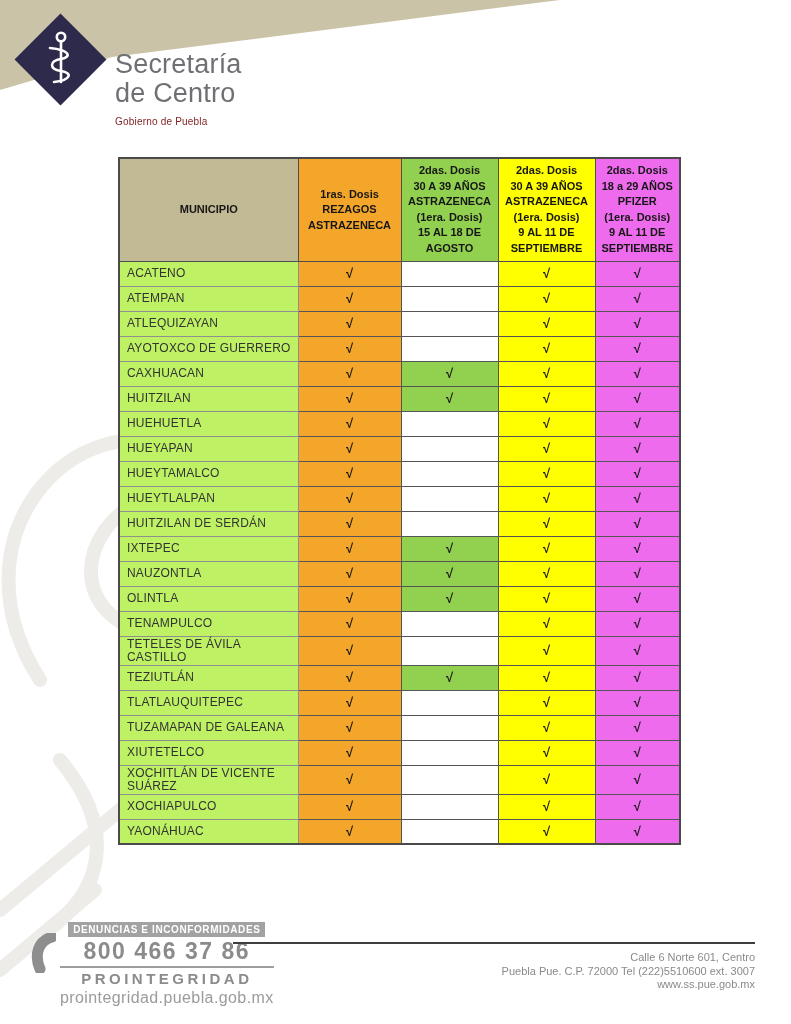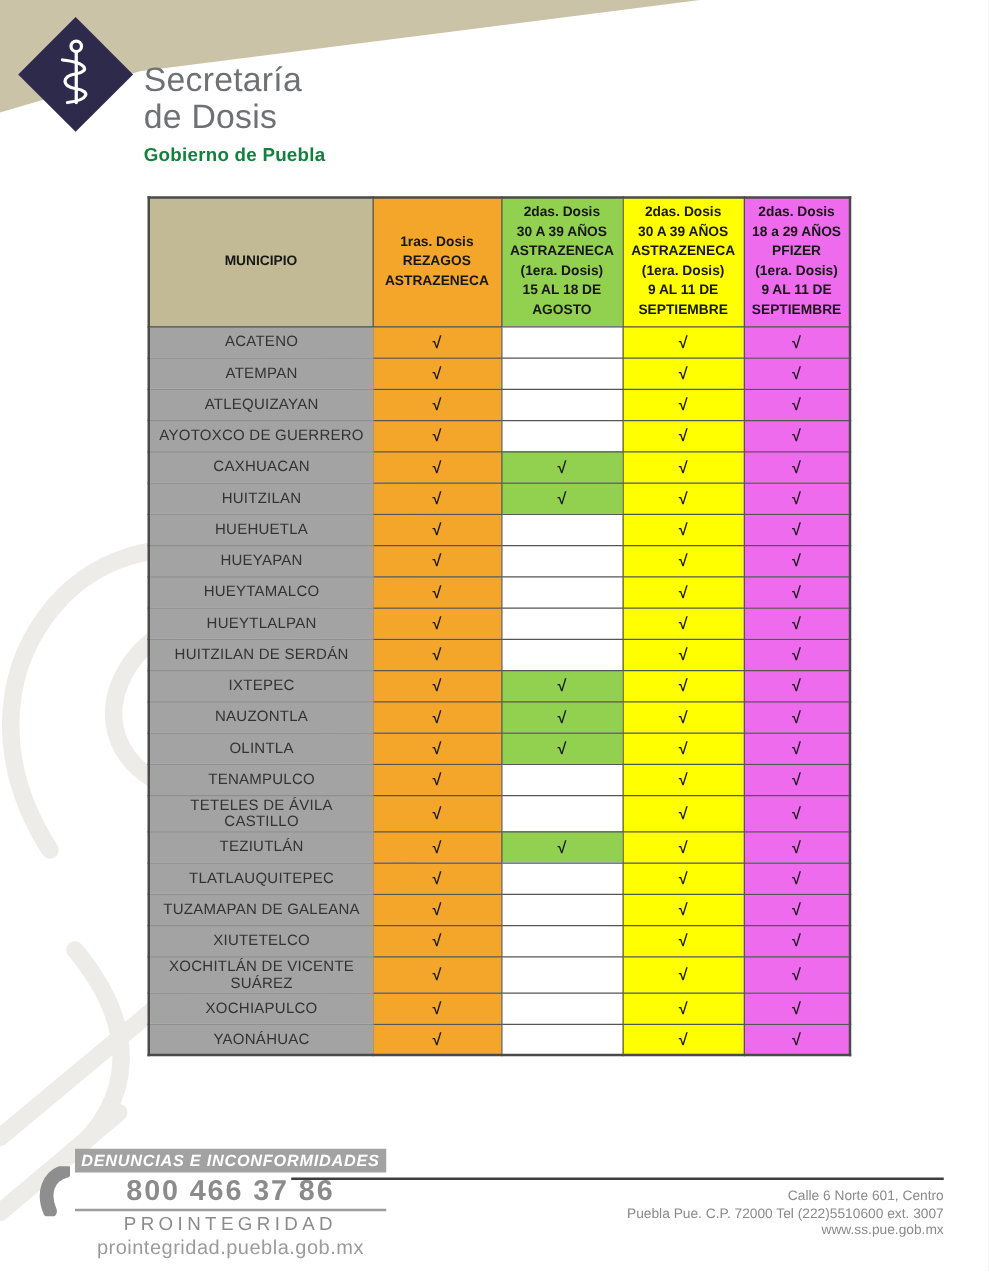--- a/index.html
+++ b/index.html
@@ -22,68 +22,67 @@
     transform: rotate(45deg);
     z-index: 2;
   }
   .logo-staff { position: absolute; left: 42px; top: 30px; z-index: 3; }
   .brand { position: absolute; left: 115px; top: 50px; z-index: 2; }
   .brand-title {
     font-size: 27px; line-height: 29px; color: #6f7074;
     font-weight: 400; letter-spacing: 0.2px;
   }
   .brand-subtitle {
-    margin-top: 8px; font-size: 15px; font-weight: 700;
-    color: #15803d; letter-spacing: 0.2px;
+    margin-top: 8px; font-size: 10px; font-weight: 400;
+    color: #7f1d1d; letter-spacing: 0.2px;
   }
   
   .table-wrap { position: absolute; left: 118px; top: 157px; z-index: 2; }
   table.sched {
     border-collapse: collapse;
     table-layout: fixed;
     width: 561px;
     border: 2px solid #4a4a4a;
   }
   table.sched th {
     border: 1px solid #4f4f4f;
     font-size: 11px; font-weight: 700; color: #161616;
     text-align: center; vertical-align: middle;
     white-space: pre-line; line-height: 15.5px;
     height: 103px; padding: 2px;
   }
   table.sched td { height: 25px; vertical-align: middle; }
   table.sched td.name {
     border: 1px solid #8f8f8f;
-    background: #a3a3a3;
+    background: #bef264;
     font-size: 12px; color: #333333; letter-spacing: 0.2px;
-    padding: 1px 6px 1px 7px; text-align: center;
+    padding: 1px 6px 1px 7px; text-align: left;
     line-height: 13px;
   }
   table.sched td.check {
     border: 1px solid #555555;
     text-align: center;
     font-size: 13px; font-weight: 700; color: #1b1b1b;
   }
   
   .footer-left { position: absolute; left: 30px; top: 919px; z-index: 2; }
   .phone-icon { position: absolute; left: 0px; top: 14px; }
   .footer-left-content { margin-left: 30px; display: inline-block; text-align: center; }
   .complaints-badge {
     display: inline-block; background: #a2a2a2; color: #ffffff;
-    font-size: 13px; font-weight: 700; letter-spacing: 0.6px;
+    font-size: 10px; font-weight: 700; letter-spacing: 0.6px;
     padding: 2px 5px 2px 5px;
-    font-style: italic;
   }
   .complaints-phone {
     font-size: 23px; font-weight: 700; color: #8b8b8b;
     letter-spacing: 1.5px; margin-top: 1px;
     border-bottom: 2px solid #9d9d9d; padding-bottom: 1px;
   }
   .complaints-program {
-    font-size: 15px; font-weight: 400; color: #8b8b8b;
+    font-size: 15px; font-weight: 700; color: #8b8b8b;
     letter-spacing: 3.5px; margin-top: 2px;
   }
   .complaints-url {
     font-size: 16px; color: #9b9b9b; letter-spacing: 0.4px; margin-top: 2px;
   }
   .footer-rule {
     position: absolute; left: 233px; top: 942px;
     width: 522px; height: 2px; background: #3e3e3e; z-index: 2;
   }
   .footer-address {
@@ -116,21 +115,21 @@
   <svg class="logo-staff" width="38" height="58" viewBox="0 0 38 58" fill="none">
     <g stroke="#ffffff" stroke-width="2.6" stroke-linecap="round">
       <circle cx="19" cy="7" r="4.2"></circle>
       <line x1="19" y1="12" x2="19" y2="52"></line>
       <path d="M8 18 C 28 20 30 27 19 29 C 7 31 7 39 19 41 C 31 43 29 50 12 52"></path>
     </g>
   </svg>
 
   <div class="brand">
     <div class="brand-title">Secretaría</div>
-    <div class="brand-title">de Dosis</div>
+    <div class="brand-title">de Centro</div>
     <div class="brand-subtitle">Gobierno de Puebla</div>
   </div>
 
   <div class="table-wrap">
     <table class="sched">
       <colgroup>
         <col style="width:179px">
         <col style="width:103px">
         <col style="width:97px">
         <col style="width:97px">

